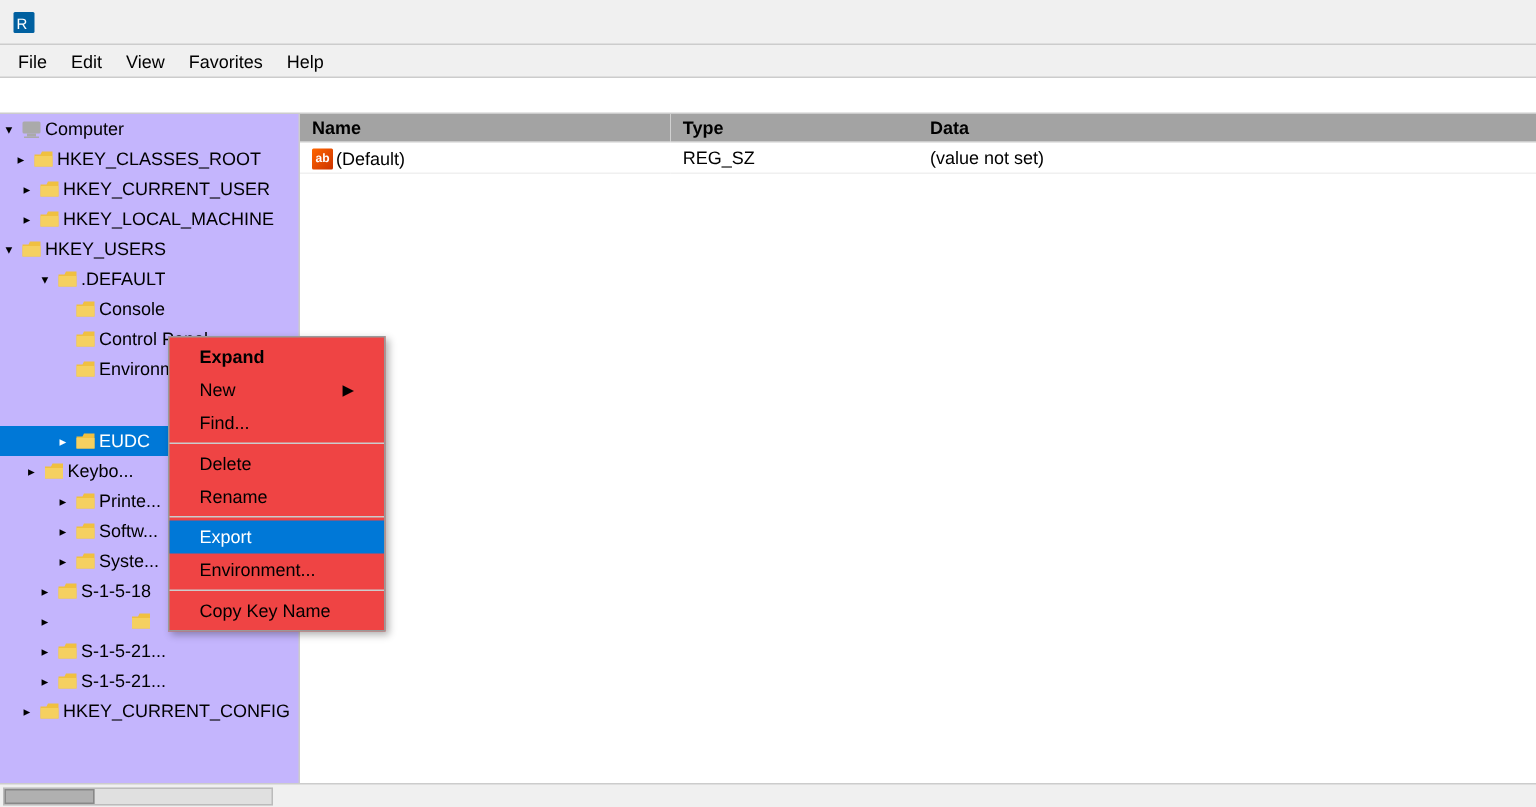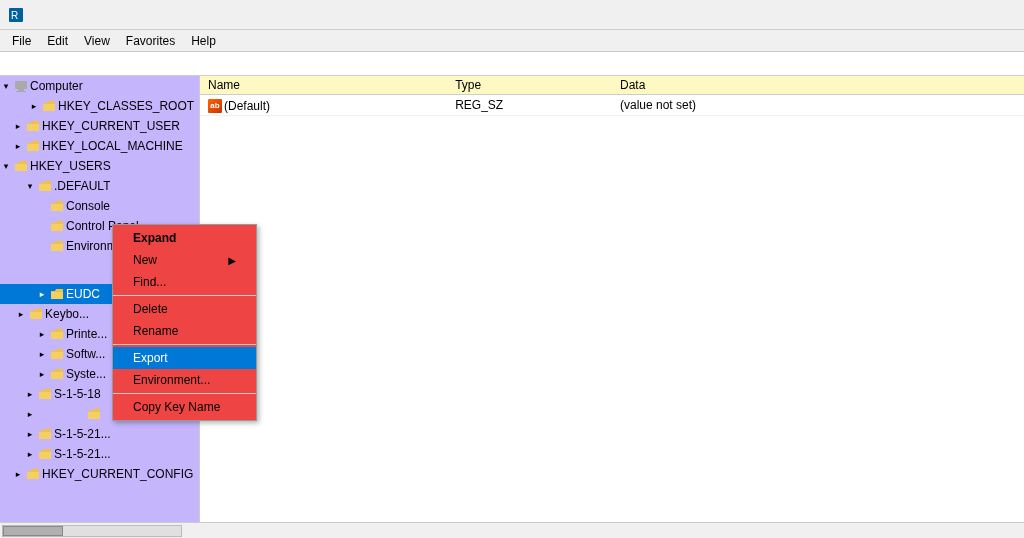--- a/index.html
+++ b/index.html
@@ -150,25 +150,25 @@
       flex: 1;
       overflow-y: auto;
       background: #fff;
     }
 
     .registry-table {
       width: 100%;
       border-collapse: collapse;
     }
     .registry-table th {
-      background: #fef9c3;
+      background: #a3a3a3;
       border-bottom: 1px solid #ccc;
       text-align: left;
       padding: 2px 8px;
-      font-weight: normal;
+      font-weight: bold;
       font-size: 12px;
       position: sticky;
       top: 0;
     }
     .registry-table td {
       padding: 2px 8px;
       font-size: 12px;
       border-bottom: 1px solid #f0f0f0;
     }
 
@@ -286,21 +286,21 @@
         <span class="expand-arrow expanded"></span>
         <span class="folder-icon">
           <svg width="14" height="14" viewBox="0 0 14 14">
             <rect x="1" y="2" width="12" height="8" fill="#aaa" rx="1"></rect>
             <rect x="4" y="10" width="6" height="2" fill="#aaa"></rect>
             <rect x="2" y="12" width="10" height="1" fill="#aaa"></rect>
           </svg>
         </span>
         <span class="tree-label">Computer</span>
       </div>
-      <div class="tree-item" style="padding-left: 28px;">
+      <div class="tree-item" style="padding-left: 8px;">
         <span class="expand-arrow collapsed"></span>
         <span class="folder-icon">
           <svg width="14" height="12" viewBox="0 0 14 12">
             <path d="M1,3 L5,3 L6,1 L13,1 L13,11 L1,11 Z" fill="#f0c040"></path>
             <path d="M1,4 L13,4 L13,11 L1,11 Z" fill="#f5d060"></path>
           </svg>
         </span>
         <span class="tree-label">HKEY_CLASSES_ROOT</span>
       </div>
       <div class="tree-item" style="padding-left: 12px;">

